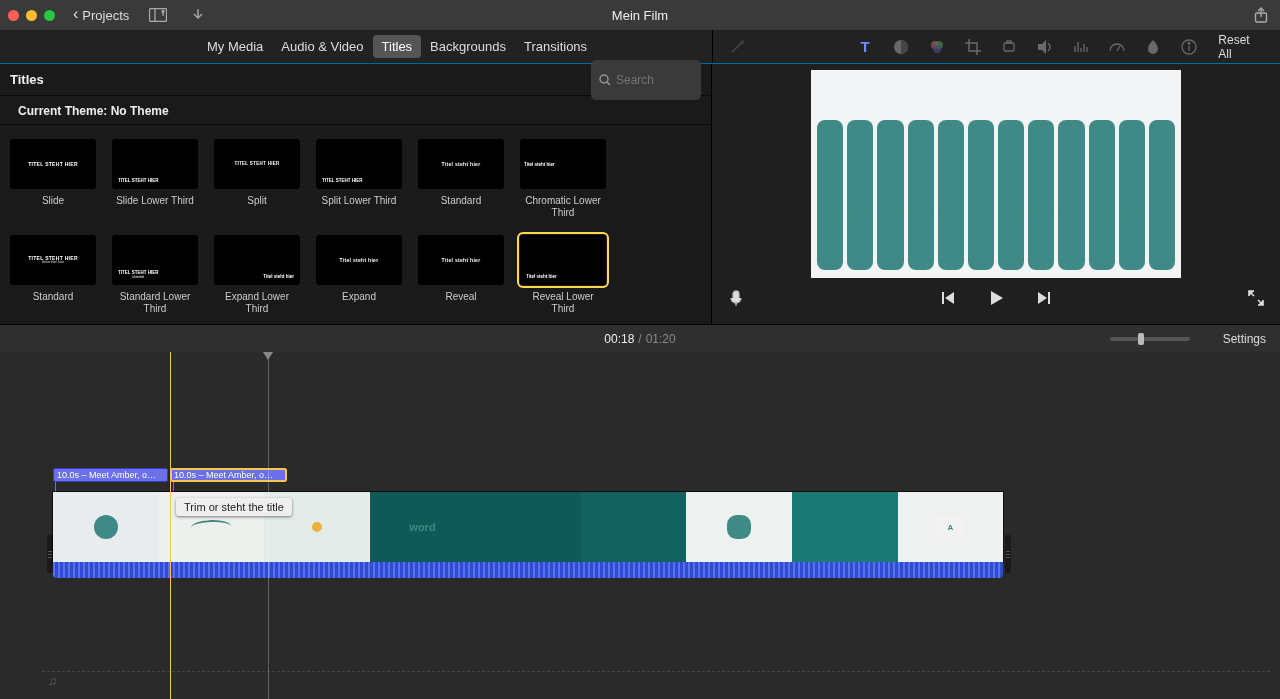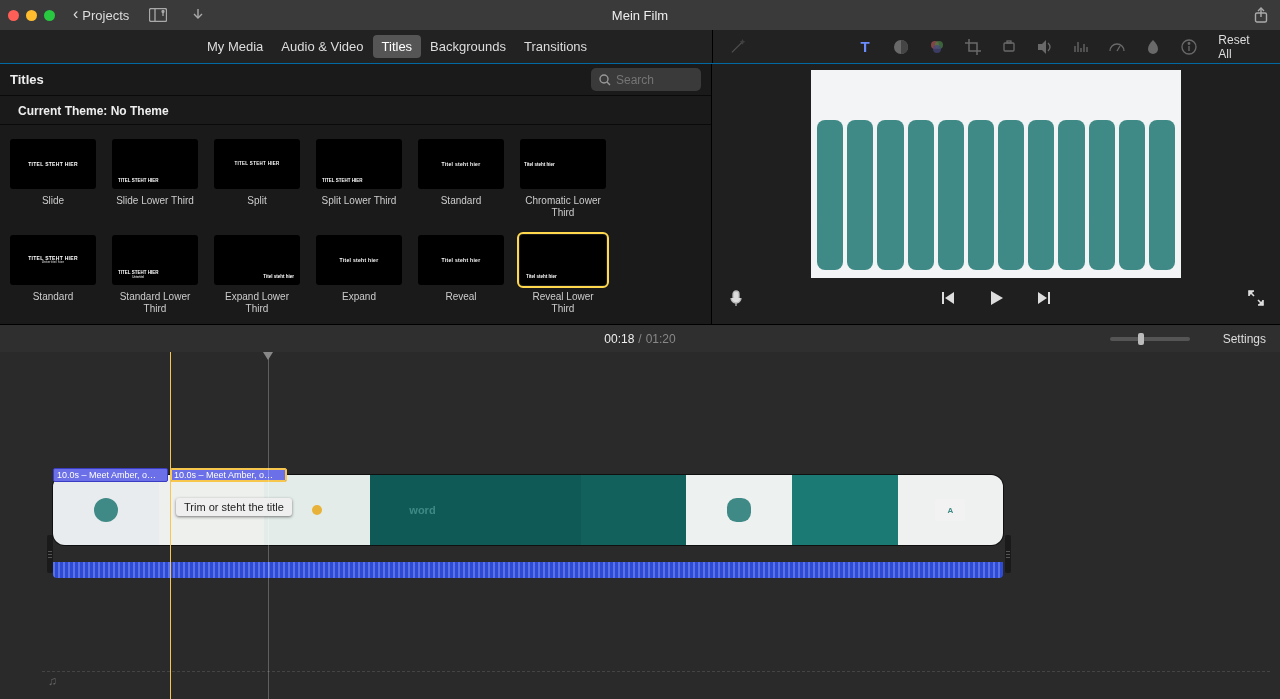--- a/index.html
+++ b/index.html
@@ -28,21 +28,21 @@
 .adj-icons .ai { width: 18px; height: 18px; cursor: pointer; opacity: .7; display:flex; align-items:center; justify-content:center;}
 .adj-icons .ai.active { opacity: 1; }
 .ai svg { width: 18px; height: 18px; }
 .reset-all { margin-left: auto; font-size: 12px; color: #ddd; cursor: pointer; }
 
 
 .columns { display: flex; height: 260px; }
 .browser { width: 712px; background: #1a1a1a; display: flex; flex-direction: column; border-right: 1px solid #000; }
 .browser-head { height: 32px; display: flex; align-items: center; padding: 0 10px; border-bottom: 1px solid #0a0a0a;}
 .browser-head h3 { font-size: 13px; font-weight: 600; color: #eee; }
-.search { margin-left: auto; background: #3a3a3a; border-radius: 5px; height: 23px; display: flex; align-items: center; padding: 0 8px; width: 110px; }
+.search { margin-left: auto; background: #3a3a3a; border-radius: 5px; height: 40px; display: flex; align-items: center; padding: 0 8px; width: 110px; }
 .search svg { width: 12px; height: 12px; stroke: #999; }
 .search input { background: none; border: none; outline: none; color: #ccc; font-size: 12px; margin-left: 5px; width: 70px; }
 .theme-row { font-size: 12px; font-weight: 700; padding: 8px 18px 6px; color: #eee; border-bottom: 1px solid #0a0a0a;}
 .title-grid { padding: 14px 10px 0; display: grid; grid-template-columns: repeat(6, 86px); gap: 16px 16px; overflow: hidden;}
 .title-item { text-align: center; }
 .title-thumb { width: 86px; height: 50px; background: #000; border-radius: 3px; position: relative; display: flex; align-items: center; justify-content: center; cursor: pointer;}
 .title-thumb.selected { outline: 2px solid #ffd84d; outline-offset: 1px; }
 .tt-txt { color: #fff; font-size: 5px; font-weight: 700; letter-spacing: .3px; line-height: 1.2; text-align: center; }
 .tt-left { position:absolute; left:4px; font-size:4.5px; color:#fff; font-weight:700;}
 .tt-lower { position:absolute; bottom:6px; left:6px; font-size:4.5px; color:#fff; font-weight:700;}
@@ -73,21 +73,21 @@
 .timeline { position:relative; height: 347px; background:#2a2a2a; overflow:hidden;}
 .playhead { position:absolute; top:0; bottom:0; left:170px; width:1px; background:#f6c64d; z-index:5;}
 .ghosthead { position:absolute; top:4px; bottom:0; left:268px; width:1px; background:rgba(255,255,255,.25); z-index:4;}
 .ghosthead::before{content:""; position:absolute; top:-4px; left:-5px; width:0;height:0;border-left:5px solid transparent;border-right:5px solid transparent;border-top:8px solid #888;}
 .title-clips { position:absolute; top:116px; left:53px; display:flex; gap:2px; z-index:3;}
 .title-clip { height:14px; background:#6b6fe8; border:1px solid #3a3dc4; border-radius:2px; font-size:9px; color:#fff; padding:0 3px; line-height:12px; white-space:nowrap; overflow:hidden; cursor:pointer;}
 .title-clip.sel { border-color:#f6c64d; box-shadow: inset 0 0 0 1px #f6c64d;}
 .tc1{ width:115px;} .tc2{ width:117px;}
 .connector { position:absolute; top:130px; width:1px; height:10px; background:#6b6fe8;}
 .conn1{ left:55px;} .conn2{ left:173px;}
-.video-track { position:absolute; top:123px; left:53px; width:950px; height:70px; border-radius:12px; overflow:hidden; box-shadow:0 0 0 1px rgba(0,0,0,.6); cursor:pointer;}
+.video-track { position:absolute; top:140px; left:53px; width:950px; height:70px; border-radius:0; overflow:hidden; box-shadow:0 0 0 1px rgba(0,0,0,.6); cursor:pointer;}
 .video-frames { display:flex; height:100%; }
 .vf { flex:1; background:#0f5a57; display:flex; align-items:center; justify-content:center; overflow:hidden;}
 .vf:nth-child(odd){ background:#e8ecee;}
 .vf span{ font-size:11px; font-weight:700; color:#3f8a86;}
 .vf .dot{ width:24px;height:24px;border-radius:50%; background:#3f8a86;}
 .vf .sq{ width:30px;height:22px;background:#f2f2f2;border-radius:2px; display:flex;align-items:center;justify-content:center;font-size:8px;color:#3f8a86;font-weight:700;}
 .vf .wave{ width:40px;height:14px;border-top:2px solid #3f8a86;border-radius:50%; transform:rotate(-2deg);}
 .audio-track { position:absolute; top:210px; left:53px; width:950px; height:16px; background:#2e4bd6; border-radius:0 0 4px 4px; overflow:hidden;}
 .audio-wave { width:100%; height:100%; background:repeating-linear-gradient(90deg,#5a72e6 0 2px,#2e4bd6 2px 5px);}
 .tooltip { position:absolute; top:146px; left:176px; background:#efefef; color:#222; font-size:11px; padding:3px 8px; border-radius:3px; z-index:6; box-shadow:0 1px 3px rgba(0,0,0,.5);}

